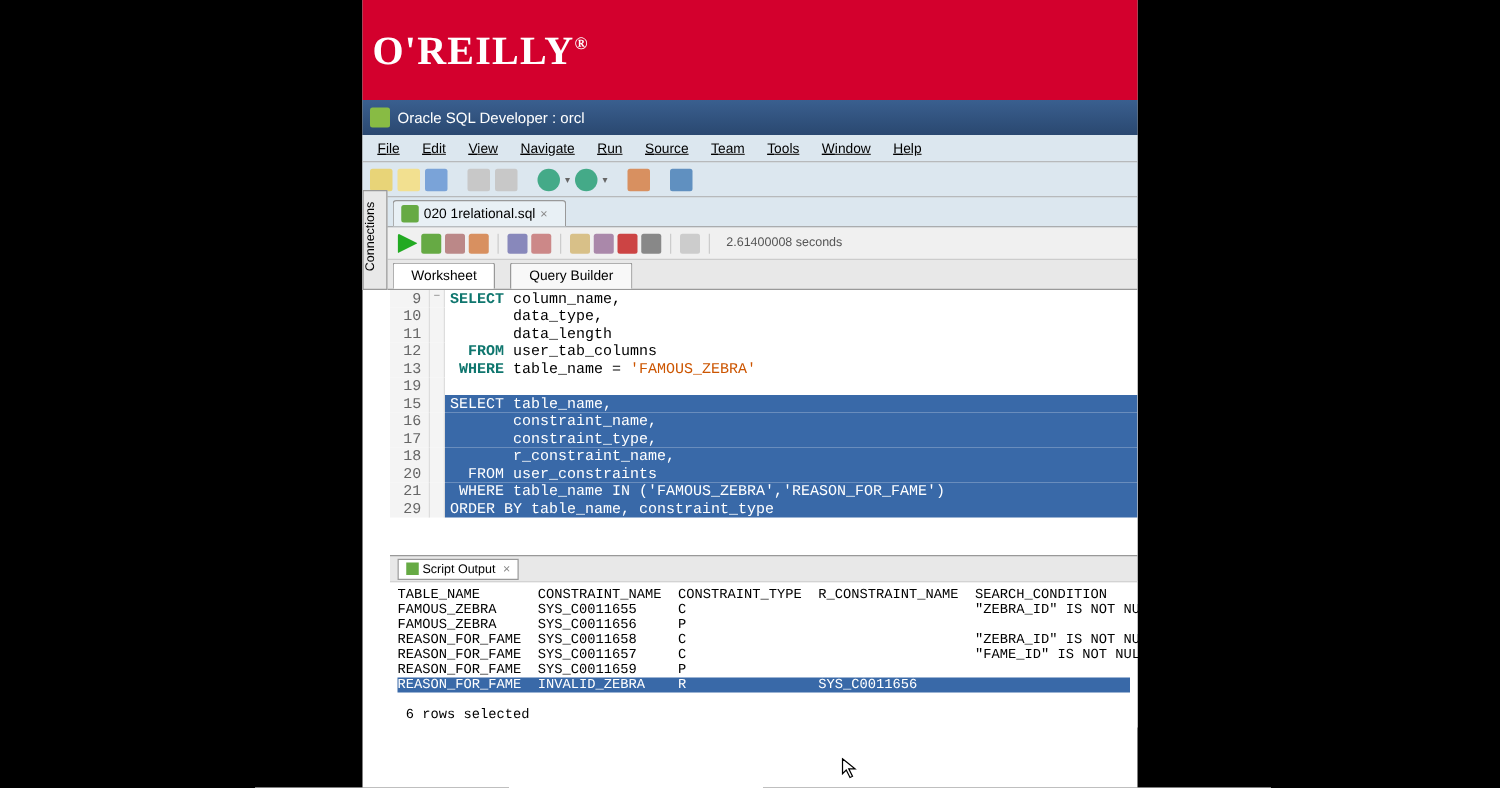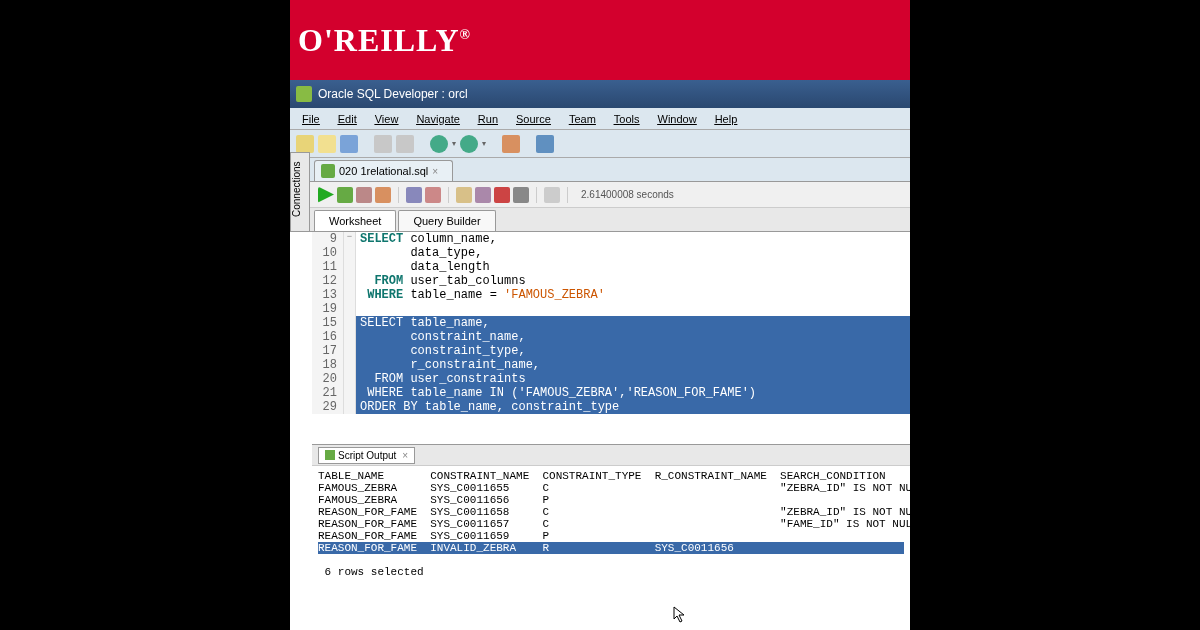--- a/index.html
+++ b/index.html
@@ -6,33 +6,33 @@
   body { width: 1200px; height: 630px; background: #000; font-family: Tahoma, sans-serif; font-size: 11px; overflow: hidden; }
   .frame { position: absolute; left: 290px; top: 0; width: 620px; height: 630px; background: #fff; }
   .oreilly-banner { height: 80px; background: #d3002d; padding: 12px 8px; display: flex; align-items: center; }
   .oreilly-logo { color: #fff; font-size: 32px; font-weight: bold; letter-spacing: 1px; font-family: Georgia, serif; }
   .oreilly-reg { font-size: 14px; vertical-align: super; }
   .titlebar { height: 28px; background: linear-gradient(#3a5f8f,#2a4870); color: #fff; display: flex; align-items: center; padding: 0 6px; font-size: 12px; gap: 6px; }
   .titlebar-icon { width: 16px; height: 16px; background: #8b4; border-radius: 2px; }
   .menubar { height: 22px; background: #dce7ef; display: flex; align-items: center; padding: 0 4px; gap: 2px; border-bottom: 1px solid #aaa; }
   .menu-item { padding: 2px 8px; text-decoration: underline; text-decoration-color: #333; cursor: default; }
   .menu-item::first-letter { text-decoration: underline; }
-  .menu-u { text-decoration: underline; }
+  .menu-u { }
   .toolbar-main { height: 28px; background: #dce7ef; display: flex; align-items: center; padding: 0 6px; gap: 4px; border-bottom: 1px solid #aaa; }
   .tb-icon { width: 18px; height: 18px; border-radius: 2px; }
   .sidebar-tab { position: absolute; left: 0; top: 152px; width: 20px; height: 80px; background: #e8e8e8; border: 1px solid #999; writing-mode: vertical-rl; text-align: center; font-size: 10px; padding-top: 6px; transform: rotate(180deg); }
   .file-tab-area { height: 24px; background: #dce7ef; display: flex; align-items: flex-end; padding: 0 6px; gap: 4px; border-bottom: 1px solid #999; }
   .file-tab { background: #e8f0f5; border: 1px solid #999; border-bottom: none; border-radius: 3px 3px 0 0; padding: 3px 10px 3px 6px; display: flex; align-items: center; gap: 4px; font-size: 11px; }
   .ft-icon { width: 14px; height: 14px; background: #6a4; border-radius: 2px; }
   .ft-close { width: 10px; height: 10px; color: #888; font-size: 10px; }
   .editor-toolbar { height: 26px; background: #f0f0f0; border-bottom: 1px solid #ccc; display: flex; align-items: center; padding: 0 8px; gap: 3px; margin-left: 20px; }
   .et-icon { width: 16px; height: 16px; border-radius: 2px; }
   .et-sep { width: 1px; height: 16px; background: #ccc; margin: 0 4px; }
   .et-time { font-size: 10px; color: #555; margin-left: 6px; }
-  .editor-tabs { height: 24px; background: #e8e8e8; border-bottom: 1px solid #999; display: flex; align-items: flex-end; margin-left: 20px; padding-left: 4px; gap: 2px; }
+  .editor-tabs { height: 24px; background: #e8e8e8; border-bottom: 1px solid #999; display: flex; align-items: flex-end; margin-left: 20px; padding-left: 4px; gap: 12px; }
   .ed-tab { padding: 4px 14px; border: 1px solid #999; border-bottom: none; background: #f8f8f8; border-radius: 2px 2px 0 0; font-size: 11px; }
   .ed-tab.active { background: #fff; }
   .editor { margin-left: 22px; font-family: 'Courier New', monospace; font-size: 12px; background: #fff; height: 212px; overflow: hidden; }
   .code-line { display: flex; }
   .gutter { width: 32px; text-align: right; padding-right: 6px; color: #666; background: #f4f4f4; border-right: 1px solid #ddd; }
   .gutter-fold { width: 12px; background: #f4f4f4; border-right: 1px solid #ddd; color: #888; text-align: center; font-size: 9px; }
   .code { flex: 1; padding-left: 4px; white-space: pre; }
   .kw { color: #0f766e; font-weight: bold; }
   .str { color: #cc5500; }
   .sel { background: #3969a8; color: #fff; }

